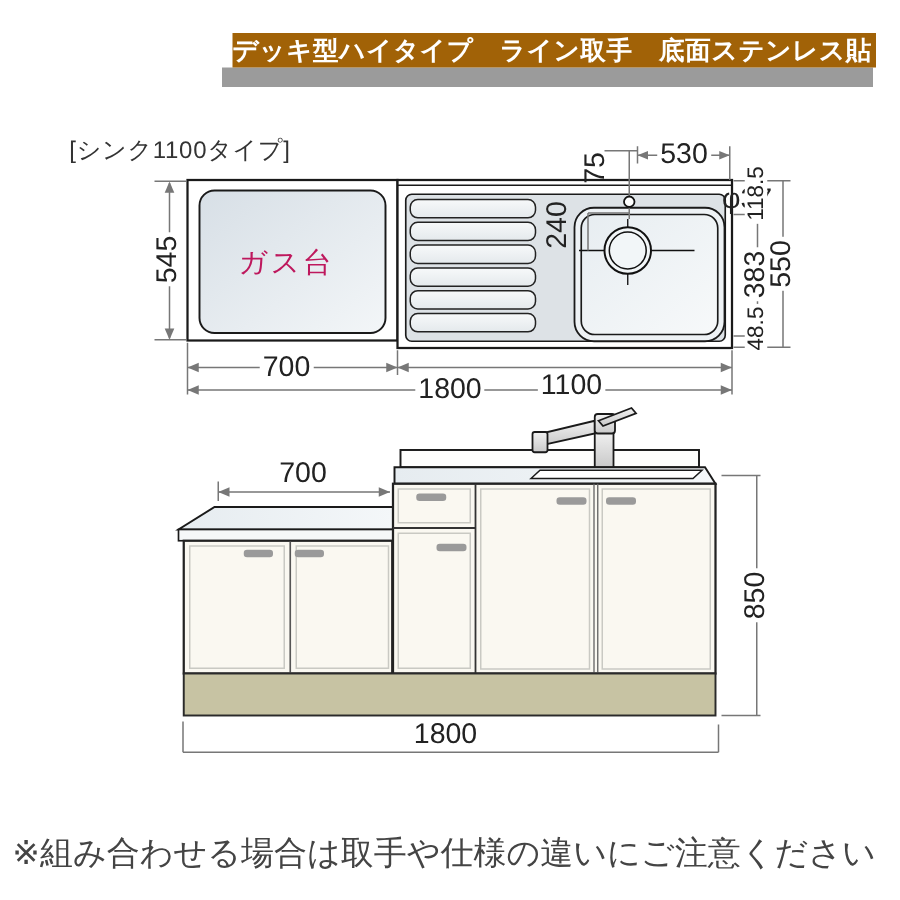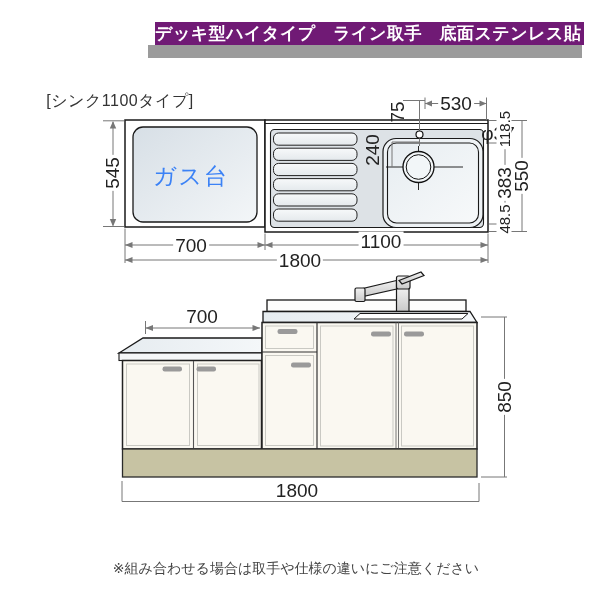--- a/index.html
+++ b/index.html
@@ -1,31 +1,31 @@
 <!DOCTYPE html>
 <html><head>
 <meta charset="utf-8">
 <style>
   html,body{margin:0;padding:0;background:#fff;}
   body{width:600px;height:600px;font-family:"Liberation Sans","DejaVu Sans",sans-serif;}
   .stage{position:relative;width:600px;height:600px;overflow:hidden;background:#fff;}
   .hdr-shadow{position:absolute;left:148px;top:45px;width:434px;height:13px;background:#9b9b9b;}
-  .hdr{position:absolute;left:155px;top:22px;width:429px;height:23px;background:#701a75;
+  .hdr{position:absolute;left:155px;top:22px;width:429px;height:23px;background:#a16207;
        color:#fff;font-weight:bold;font-size:17px;line-height:24px;text-align:center;
        letter-spacing:.5px;white-space:nowrap;}
   svg{position:absolute;left:0;top:0;}
   .lbl{position:absolute;transform:translate(-50%,-50%);font-size:19px;color:#222;
        white-space:nowrap;line-height:1;}
   .v{transform:translate(-50%,-50%) rotate(-90deg);}
   .bg{background:#fff;padding:0 2px;}
   .s15{font-size:15px;}
   .cap{font-size:16px;color:#333;letter-spacing:.5px;}
-  .gas{font-size:23px;color:#3b82f6;letter-spacing:2px;}
+  .gas{font-size:19px;color:#be185d;letter-spacing:2px;}
   .note{position:absolute;left:296px;top:569px;transform:translate(-50%,-50%);
-        font-size:14px;color:#444;white-space:nowrap;}
+        font-size:22px;color:#444;white-space:nowrap;}
 </style>
 </head>
 <body>
 
 <div class="stage">
 
   <div class="hdr-shadow"></div>
   <div class="hdr">
     <span>デッキ型ハイタイプ　ライン取手　底面ステンレス貼り</span>
   </div>
@@ -163,21 +163,21 @@
         <polygon points="260,328 252.5,324.9 252.5,331.1"></polygon>
       </g>
     </g>
   </svg>
 
   <span class="lbl cap" style="left:120px;top:101px;">[シンク1100タイプ]</span>
   <span class="lbl gas" style="left:191px;top:176px;">ガス台</span>
 
   <span class="lbl v bg" style="left:112px;top:173px;">545</span>
   <span class="lbl bg" style="left:191px;top:245px;">700</span>
-  <span class="lbl bg" style="left:381px;top:241px;">1100</span>
+  <span class="lbl bg" style="left:381px;top:257px;">1100</span>
   <span class="lbl bg" style="left:300px;top:260px;">1800</span>
   <span class="lbl bg" style="left:456px;top:103px;">530</span>
   <span class="lbl v" style="left:397px;top:112px;">75</span>
   <span class="lbl" style="left:450px;top:133px;margin-left:48px;">φ37</span>
   <span class="lbl v" style="left:372px;top:150px;">240</span>
   <span class="lbl v bg s15" style="left:504px;top:129px;">118.5</span>
   <span class="lbl v bg" style="left:504px;top:183px;">383</span>
   <span class="lbl v bg s15" style="left:504px;top:219px;">48.5</span>
   <span class="lbl v bg" style="left:521px;top:176px;">550</span>
 

